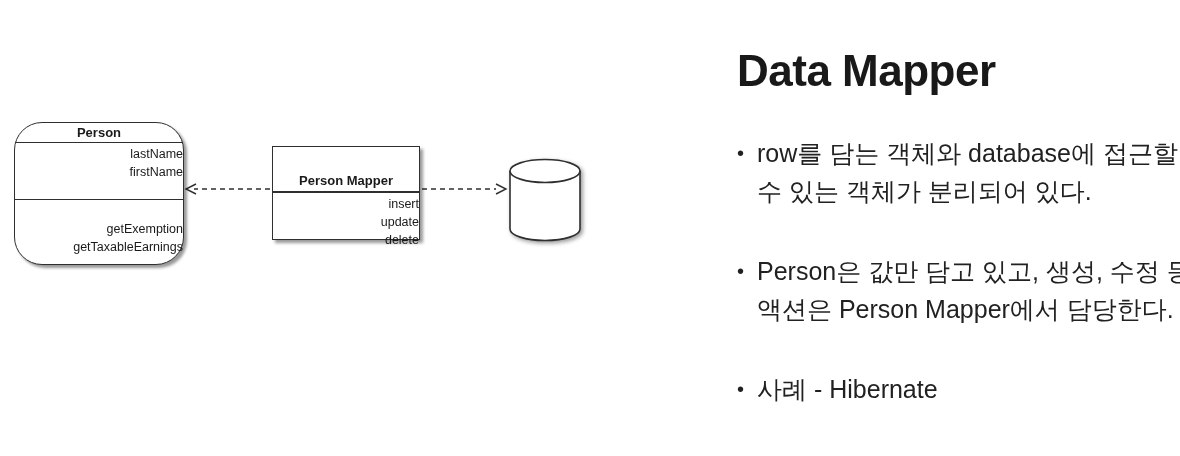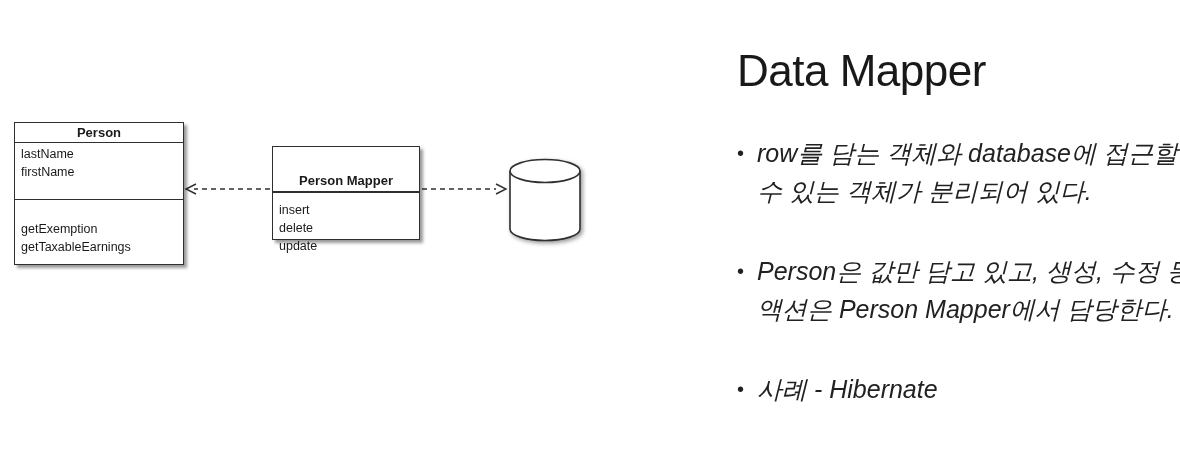--- a/index.html
+++ b/index.html
@@ -37,46 +37,47 @@
     font-size: 13px;
     line-height: 19px;
     border-bottom: 1px solid #2f2f2f;
     flex: 0 0 auto;
   }
   .uml-section { padding: 2px 0 0 6px; }
   .uml-row {
     font-size: 12.5px;
     line-height: 18px;
     white-space: nowrap;
+    text-align: right;
   }
-  .person-box { left: 14px; top: 122px; width: 170px; height: 143px; }
+  .person-box { left: 14px; top: 122px; width: 170px; height: 143px; border-radius: 28px; }
   .person-box .uml-attrs   { height: 56px; }
   .person-box .uml-methods { border-top: 1px solid #2f2f2f; flex: 1 1 auto; padding-top: 20px; }
 
   .mapper-box { left: 272px; top: 146px; width: 148px; height: 94px; }
   .mapper-box .uml-title { line-height: 20px; margin-top: 24px; }
   .mapper-box .uml-empty { height: 13px; }
-  .mapper-box .uml-methods { border-top: 1px solid #2f2f2f; flex: 1 1 auto; padding-top: 8px; }
+  .mapper-box .uml-methods { border-top: 1px solid #2f2f2f; flex: 1 1 auto; padding-top: 2px; }
 
   .db-cylinder {
     position: absolute;
     left: 505px; top: 155px;
     width: 82px; height: 95px;
     filter: drop-shadow(2.5px 2.5px 2px rgba(0,0,0,0.40));
   }
 
   
   .panel {
     position: absolute;
     left: 737px; top: 44px;
     width: 430px;
   }
   .panel-title {
     font-size: 44px;
-    font-weight: normal;
+    font-weight: bold;
     letter-spacing: -0.5px;
     color: #191919;
     line-height: 54px;
   }
   .bullet-list {
     list-style: none;
     margin-top: 36px;
   }
   .bullet-item {
     display: flex;
@@ -86,21 +87,20 @@
   .bullet-marker {
     flex: 0 0 20px;
     font-size: 20px;
     line-height: 38px;
   }
   .bullet-lines { flex: 1 1 auto; }
   .bullet-line {
     font-size: 25px;
     line-height: 38px;
     white-space: nowrap;
-    font-style: italic;
   }
 </style>
 </head>
 <body>
 
 <div class="canvas">
 
   <svg class="connector-layer" viewBox="0 0 700 456" xmlns="http://www.w3.org/2000/svg">
     <g stroke="#2f2f2f" stroke-width="1.4" fill="none">
       <line x1="270" y1="189" x2="194" y2="189" stroke-dasharray="5,4"></line>
@@ -122,22 +122,22 @@
       <div class="uml-row">getExemption</div>
       <div class="uml-row">getTaxableEarnings</div>
     </div>
   </div>
 
   <div class="uml-box mapper-box">
     <div class="uml-title">Person Mapper</div>
     <div class="uml-empty"></div>
     <div class="uml-section uml-methods">
       <div class="uml-row">insert</div>
+      <div class="uml-row">update</div>
       <div class="uml-row">delete</div>
-      <div class="uml-row">update</div>
     </div>
   </div>
 
   <svg class="db-cylinder" viewBox="0 0 82 95" xmlns="http://www.w3.org/2000/svg">
     <path d="M 5 16 L 5 74 A 35 11.5 0 0 0 75 74 L 75 16" fill="#ffffff" stroke="#2f2f2f" stroke-width="1.6"></path>
     <ellipse cx="40" cy="16" rx="35" ry="11.5" fill="#ffffff" stroke="#2f2f2f" stroke-width="1.6"></ellipse>
   </svg>
 
   <div class="panel">
     <div class="panel-title">Data Mapper</div>

